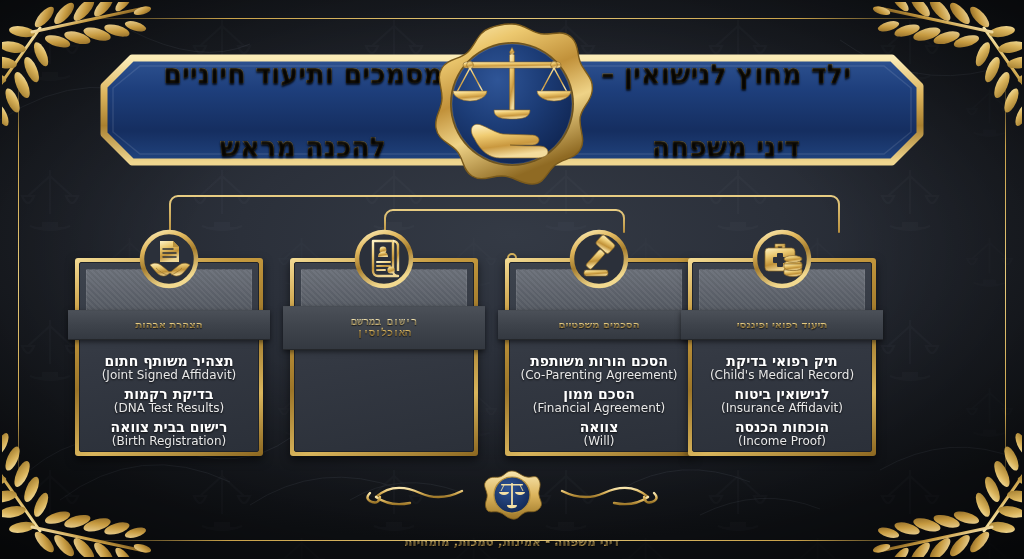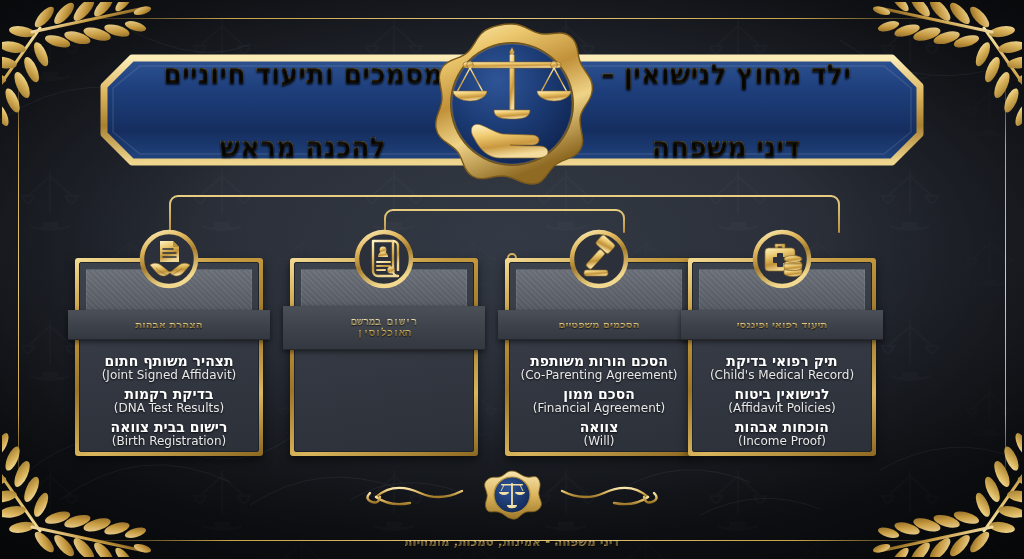--- a/index.html
+++ b/index.html
@@ -554,24 +554,24 @@
         <div class="card-ribbon">
           <div class="card-title">תיעוד רפואי ופיננסי</div>
         </div>
         <div class="card-body">
           <div class="entry">
             <span class="entry-he">תיק רפואי בדיקת</span>
             <span class="entry-en">(Child's Medical Record)</span>
           </div>
           <div class="entry">
             <span class="entry-he">לנישואין ביטוח</span>
-            <span class="entry-en">(Affidavit Policies)</span>
-          </div>
-          <div class="entry">
-            <span class="entry-he">הוכחות אבהות</span>
+            <span class="entry-en">(Insurance Affidavit)</span>
+          </div>
+          <div class="entry">
+            <span class="entry-he">הוכחות הכנסה</span>
             <span class="entry-en">(Income Proof)</span>
           </div>
         </div>
       </div>
     </div>
 
   <div id="footer">
     <svg id="footer-orn" viewBox="0 0 300 58">
       <defs>
         <linearGradient id="fg" x1="0" y1="0" x2="0" y2="1">

